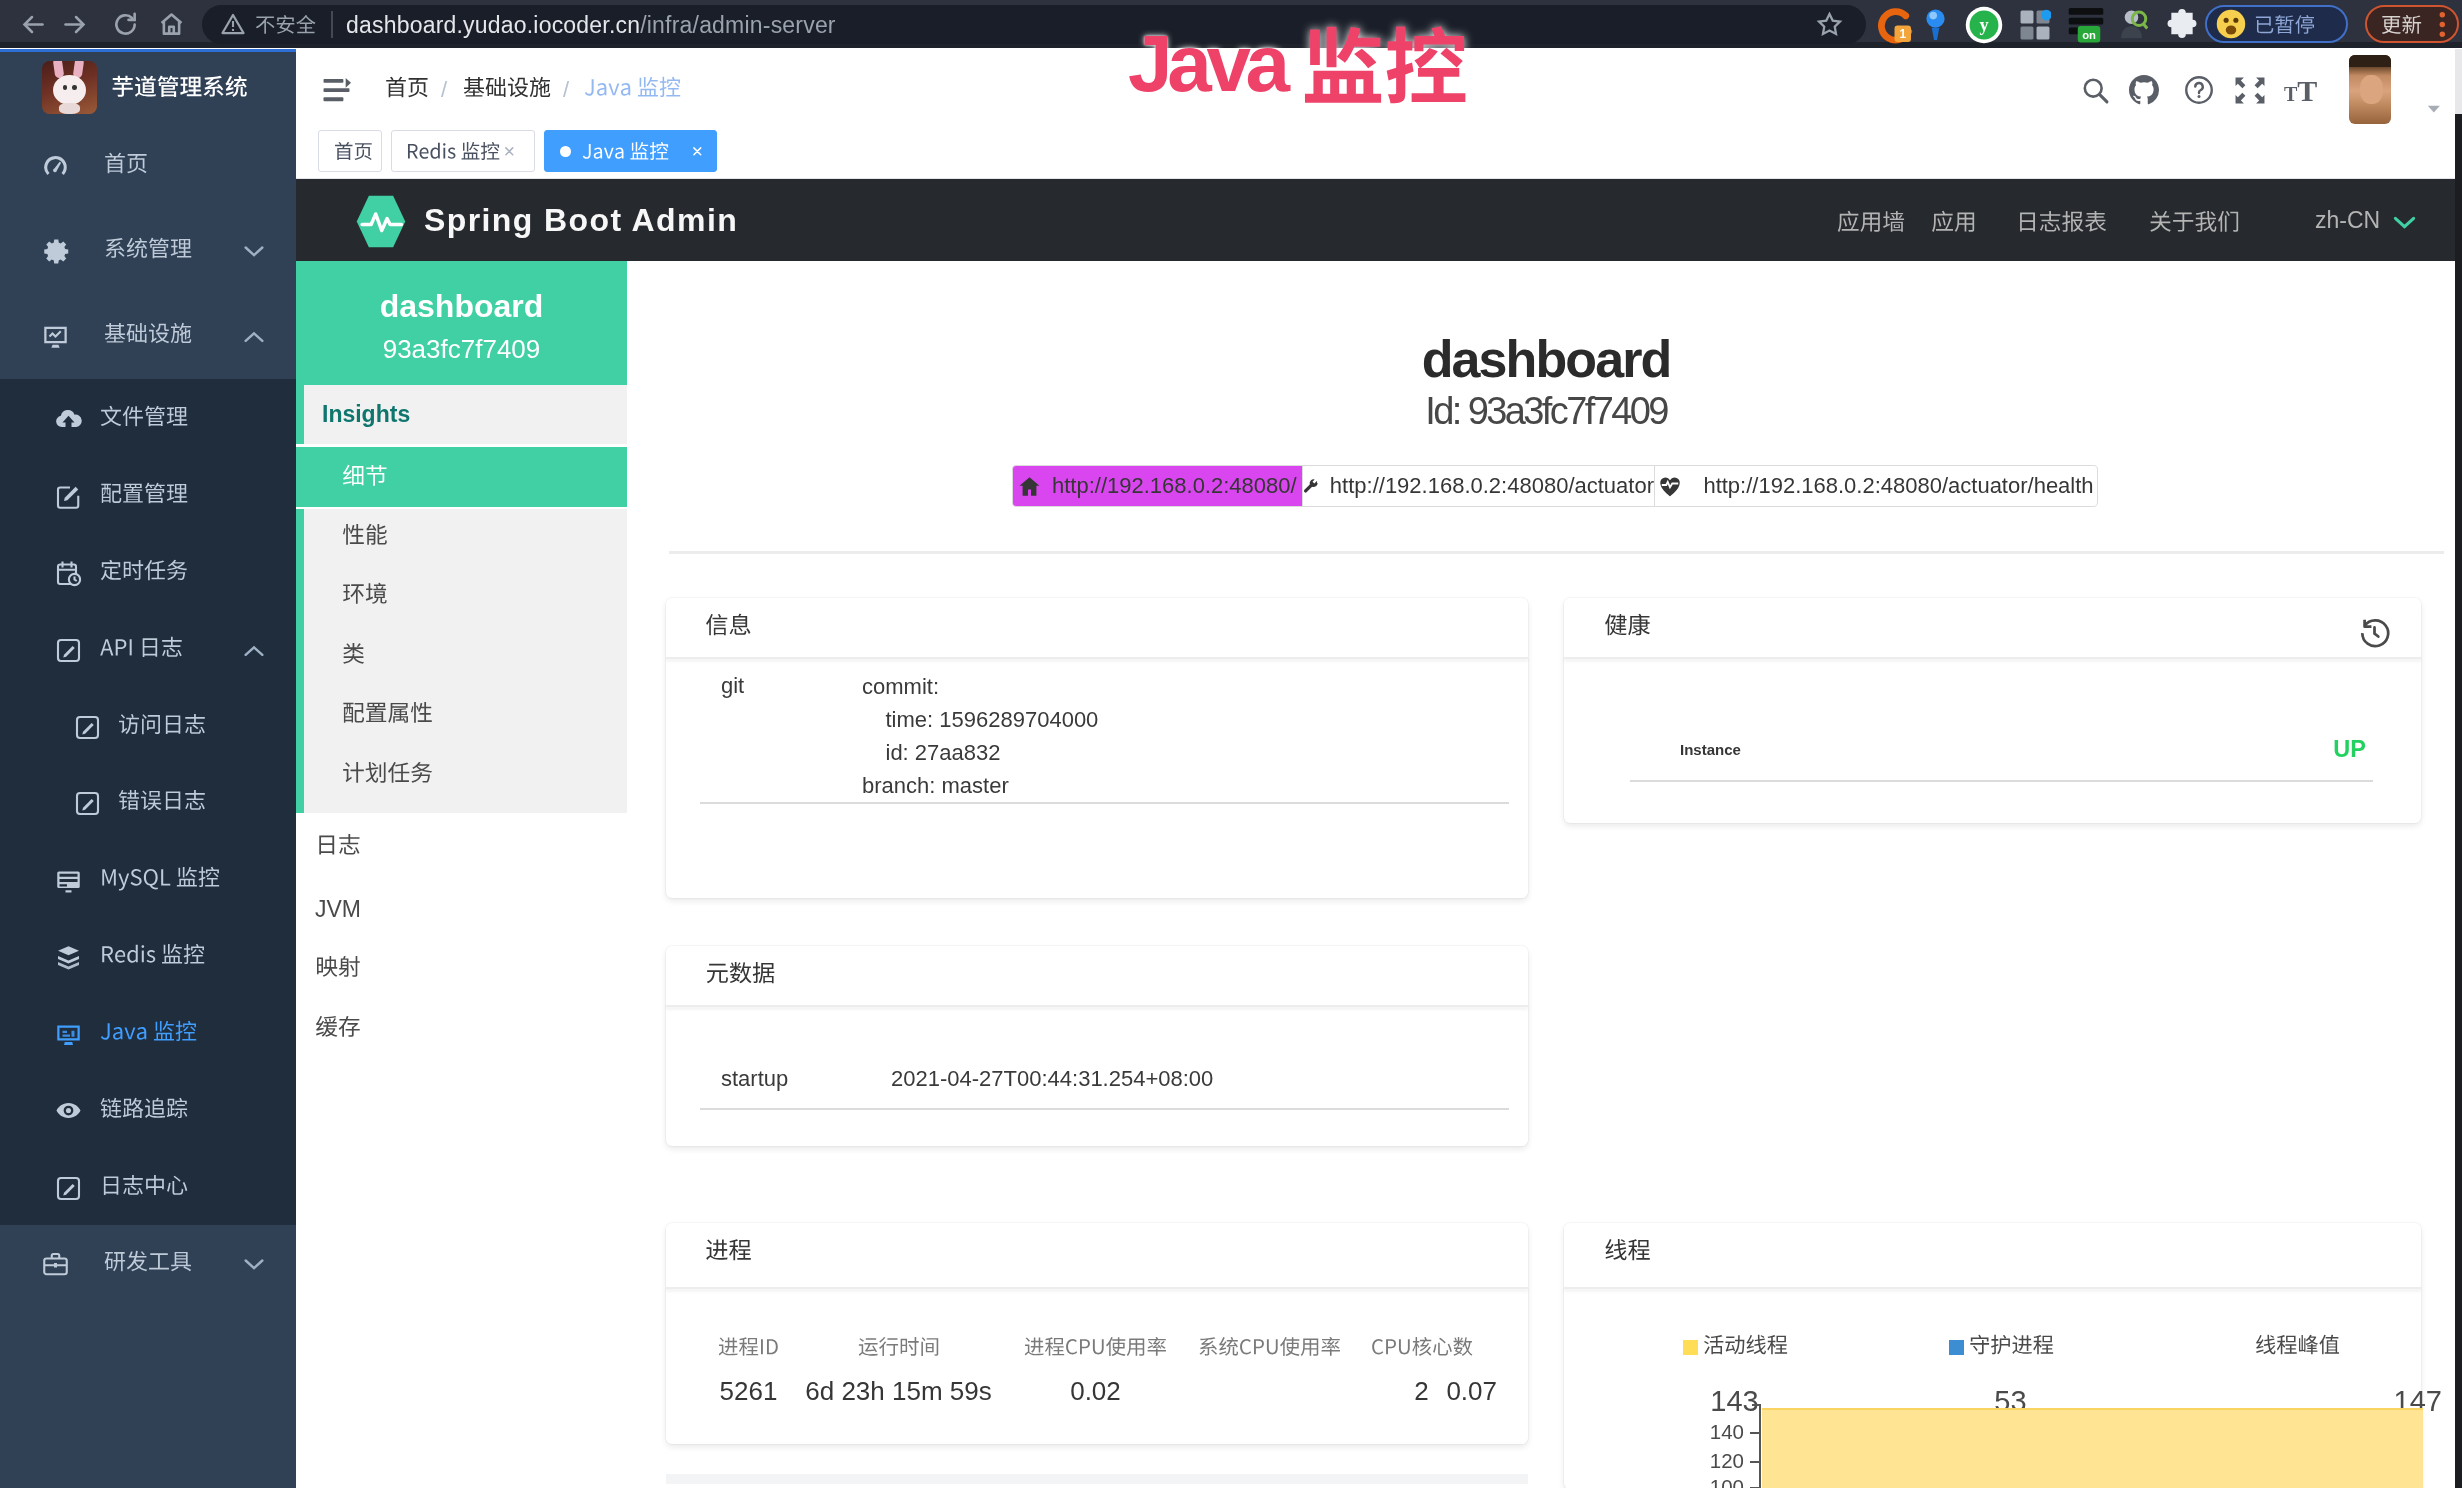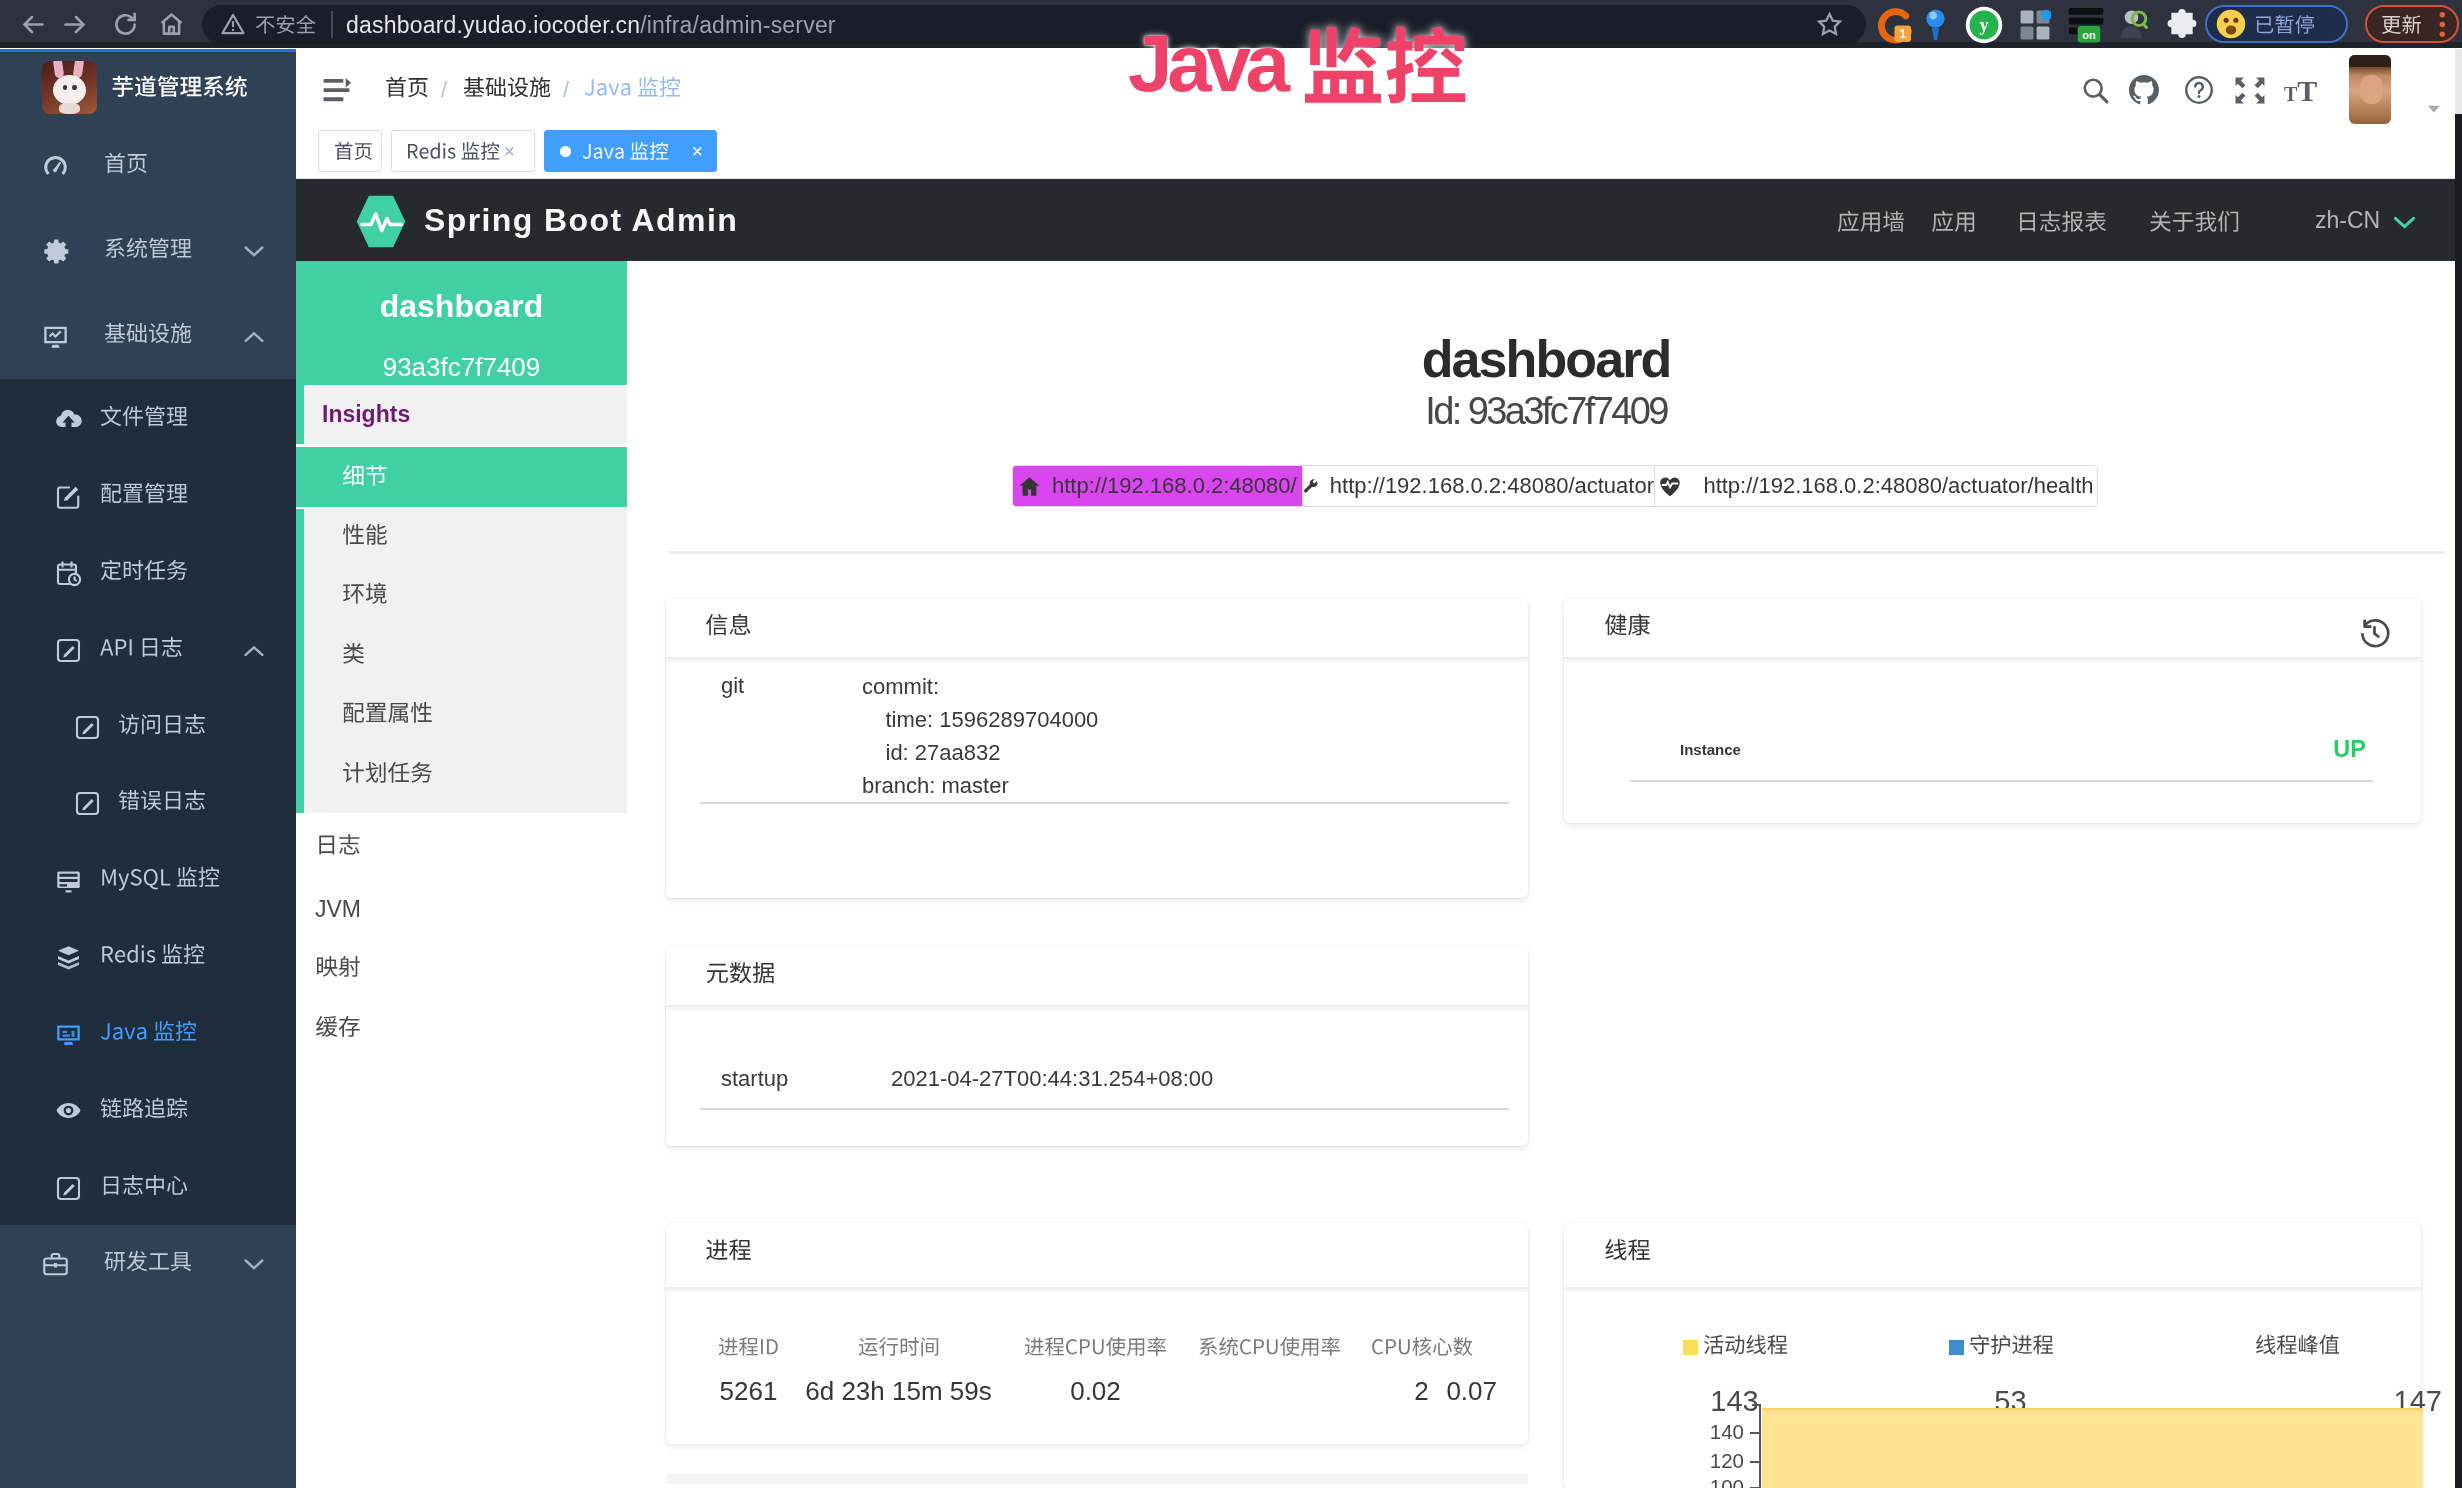--- a/index.html
+++ b/index.html
@@ -836,24 +836,24 @@
         </g>
       </svg>
     </div>
     <div class="ab fl" style="left:2315px;top:179px;height:82px;font-size:23px;color:#b4b4b4">zh-CN</div>
     <svg class="ab" style="left:2393px;top:216px" width="23" height="13.7" viewBox="0 0 30 18">
       <path d="M3 3l12 11L27 3" fill="none" stroke="#41d0a3" stroke-width="4" stroke-linecap="round"></path>
     </svg>
     <div class="ab" style="left:296px;top:261px;width:331px;height:1228px;background:#fff"></div>
     <div class="ab" style="left:296px;top:261px;width:331px;height:124px;background:#41d0a3"></div>
     <div class="ab" style="left:296px;top:288px;width:331px;text-align:center;font-size:32px;font-weight:bold;color:#fff">dashboard</div>
-    <div class="ab" style="left:296px;top:352px;width:331px;text-align:center;font-size:26px;color:#fff">93a3fc7f7409</div>
+    <div class="ab" style="left:296px;top:334px;width:331px;text-align:center;font-size:26px;color:#fff">93a3fc7f7409</div>
     <div class="ab" style="left:296px;top:385px;width:331px;height:428px;background:#f1f1f1"></div>
     <div class="ab" style="left:296px;top:385px;width:7.6px;height:428px;background:#41d0a3"></div>
-    <div class="ab fl" style="left:322px;top:385px;height:59px;font-size:23px;font-weight:bold;color:#701a75">Insights</div>
+    <div class="ab fl" style="left:322px;top:385px;height:59px;font-size:23px;font-weight:bold;color:#0f766e">Insights</div>
     <div class="ab" style="left:296px;top:444px;width:331px;height:3px;background:#fff"></div>
     <div class="ab" style="left:296px;top:447px;width:331px;height:60px;background:#41d0a3"></div>
     <div class="ab" style="left:342px;top:464px">
       <svg width="46" height="28.4" style="overflow:visible" viewBox="0 0 60 37.5">
         <g fill="#ffffff" transform="translate(0,26.4) scale(0.03,-0.03)">
           <g transform="translate(0,0)">
             <path d="M37 53 50 -21C148 -1 281 24 410 50L405 118C270 93 130 67 37 53ZM58 424C74 432 99 437 243 454C191 389 144 336 123 317C88 282 62 259 40 254C49 235 60 199 64 184C86 196 122 204 408 250C405 265 404 294 404 314L178 282C263 366 348 470 422 576L357 616C338 584 316 552 294 522L141 508C206 594 272 704 324 813L251 844C201 722 121 593 95 560C70 525 52 502 33 498C41 478 54 440 58 424ZM647 70H503V353H647ZM716 70V353H858V70ZM433 788V-65H503V0H858V-57H930V788ZM647 424H503V713H647ZM716 424V713H858V424Z"></path>
           </g>
           <g transform="translate(1000,0)">
             <path d="M98 486V414H360V-78H439V414H772V154C772 139 766 135 747 134C727 133 659 133 586 135C596 112 606 80 609 57C704 57 766 57 803 69C839 82 849 106 849 152V486ZM634 840V727H366V840H289V727H55V655H289V540H366V655H634V540H712V655H946V727H712V840Z"></path>

